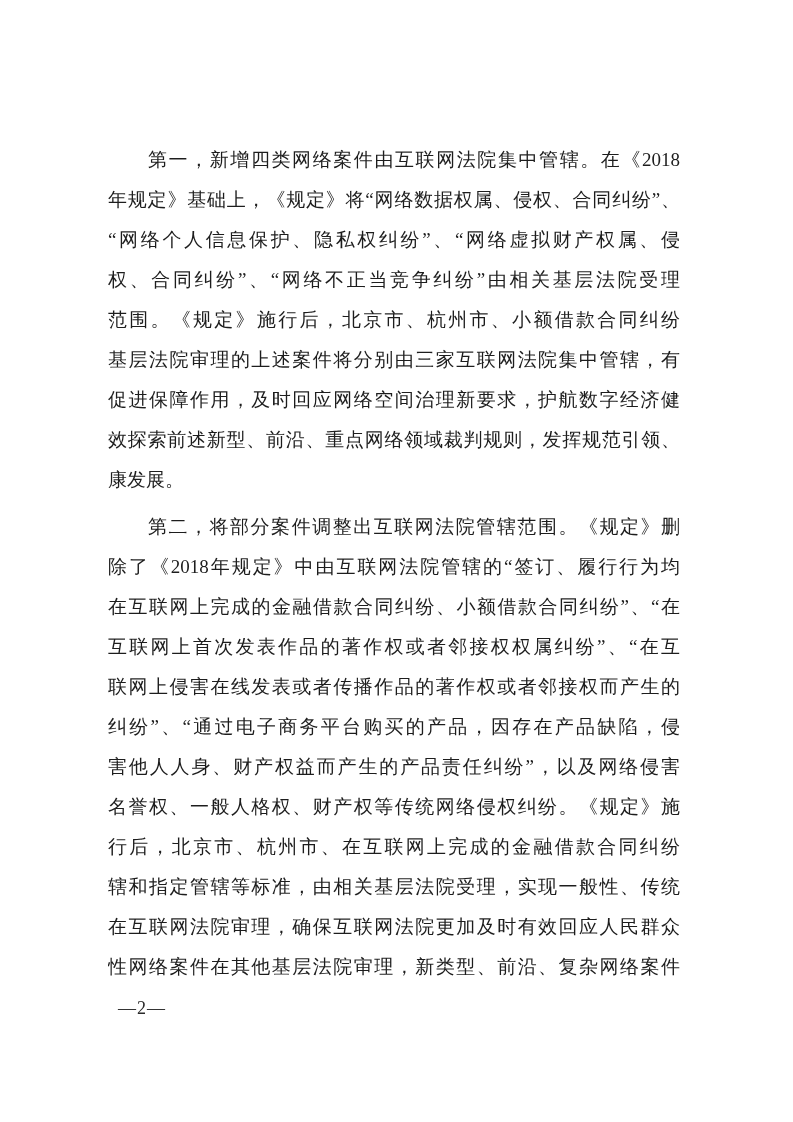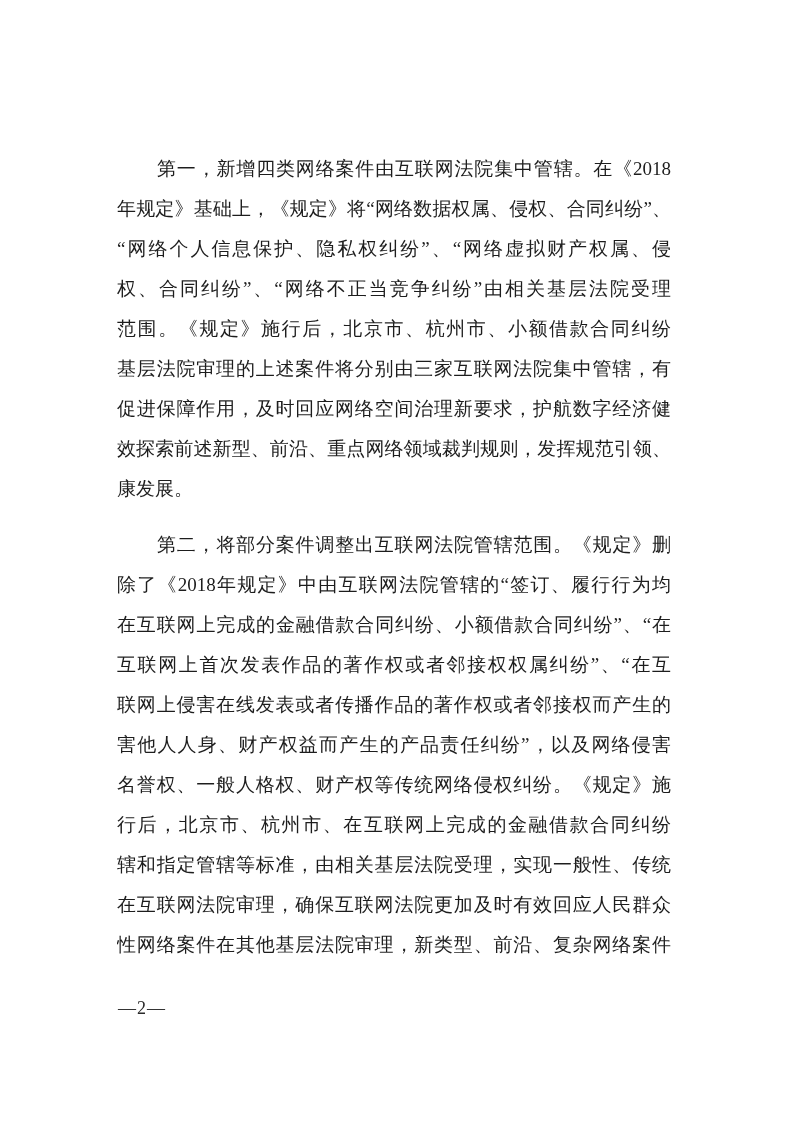--- a/index.html
+++ b/index.html
@@ -16,21 +16,21 @@
     font-family: "Liberation Serif", "DejaVu Serif", serif;
     color: #1d1d1d;
   }
   .doc-body {
     position: absolute;
     left: 101px;
     top: 133px;
     width: 586px;
   }
   .paragraph {
-    margin: 16px;
+    margin: 7px;
     padding: 0;
   }
   .text-line {
     font-size: 19px;
     height: 40px;
     line-height: 40px;
     text-align: justify;
     text-align-last: justify;
     text-justify: inter-ideograph;
     white-space: nowrap;
@@ -69,20 +69,21 @@
       <div class="text-line">效探索前述新型、前沿、重点网络领域裁判规则，发挥规范引领、</div>
       <div class="text-line para-end">康发展。</div>
     </div>
 
     <div class="paragraph">
       <div class="text-line indent">第二，将部分案件调整出互联网法院管辖范围。《规定》删</div>
       <div class="text-line">除了《2018年规定》中由互联网法院管辖的“签订、履行行为均</div>
       <div class="text-line">在互联网上完成的金融借款合同纠纷、小额借款合同纠纷”、“在</div>
       <div class="text-line">互联网上首次发表作品的著作权或者邻接权权属纠纷”、“在互</div>
       <div class="text-line">联网上侵害在线发表或者传播作品的著作权或者邻接权而产生的</div>
+      <div class="text-line">纠纷”、“通过电子商务平台购买的产品，因存在产品缺陷，侵</div>
       <div class="text-line">害他人人身、财产权益而产生的产品责任纠纷”，以及网络侵害</div>
       <div class="text-line">名誉权、一般人格权、财产权等传统网络侵权纠纷。《规定》施</div>
       <div class="text-line">行后，北京市、杭州市、在互联网上完成的金融借款合同纠纷</div>
       <div class="text-line">辖和指定管辖等标准，由相关基层法院受理，实现一般性、传统</div>
       <div class="text-line">在互联网法院审理，确保互联网法院更加及时有效回应人民群众</div>
       <div class="text-line">性网络案件在其他基层法院审理，新类型、前沿、复杂网络案件</div>
     </div>
 
   </div>
 

